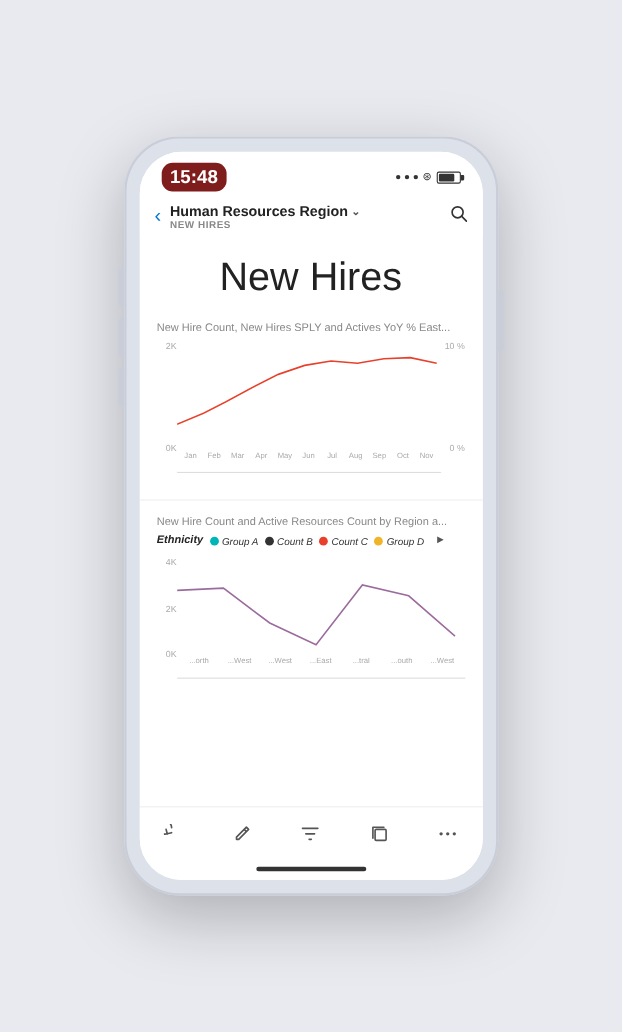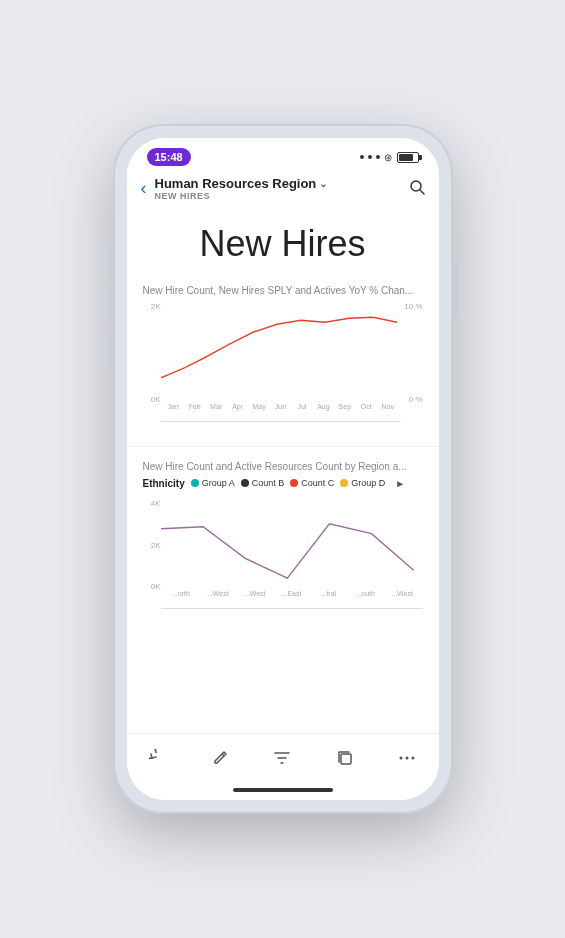--- a/index.html
+++ b/index.html
@@ -59,23 +59,23 @@
     .status-bar {
       display: flex;
       justify-content: space-between;
       align-items: center;
       padding: 10px 20px 6px;
       background: #fff;
       flex-shrink: 0;
     }
 
     .status-time {
-      background: #6d28d9;
+      background: #7f1d1d;
       color: white;
-      font-size: 11px;
+      font-size: 17px;
       font-weight: 700;
       padding: 3px 8px;
       border-radius: 10px;
     }
 
     .status-icons {
       display: flex;
       align-items: center;
       gap: 4px;
     }
@@ -309,24 +309,25 @@
       margin: 0 0 0 0;
     }
 
     
     .chart2-section {
       padding: 14px 16px 10px;
     }
 
     .ethnicity-legend {
       display: flex;
-      align-items: flex-start;
+      align-items: flex-end;
       flex-wrap: wrap;
       gap: 6px;
       margin-bottom: 10px;
+      font-style: italic;
     }
 
     .ethnicity-label {
       font-size: 10px;
       font-weight: 700;
       color: #222;
     }
 
     .chevron-right {
       font-size: 10px;
@@ -411,21 +412,21 @@
           <line x1="11" y1="11" x2="15" y2="15" stroke="#333" stroke-width="1.5" stroke-linecap="round"></line>
         </svg>
       </div>
     </div>
 
     <div class="page-content">
 
       <div class="page-title">New Hires</div>
 
       <div class="chart-section">
-        <div class="chart-title">New Hire Count, New Hires SPLY and Actives YoY % Chan...</div>
+        <div class="chart-title">New Hire Count, New Hires SPLY and Actives YoY % East...</div>
 
 
         <div class="chart-container">
           <div class="chart-area">
             <div class="y-axis-left">
               <span>2K</span>
               <span>0K</span>
             </div>
             <div class="bars-wrapper" style="position:relative;">
               <div class="bars-inner">

